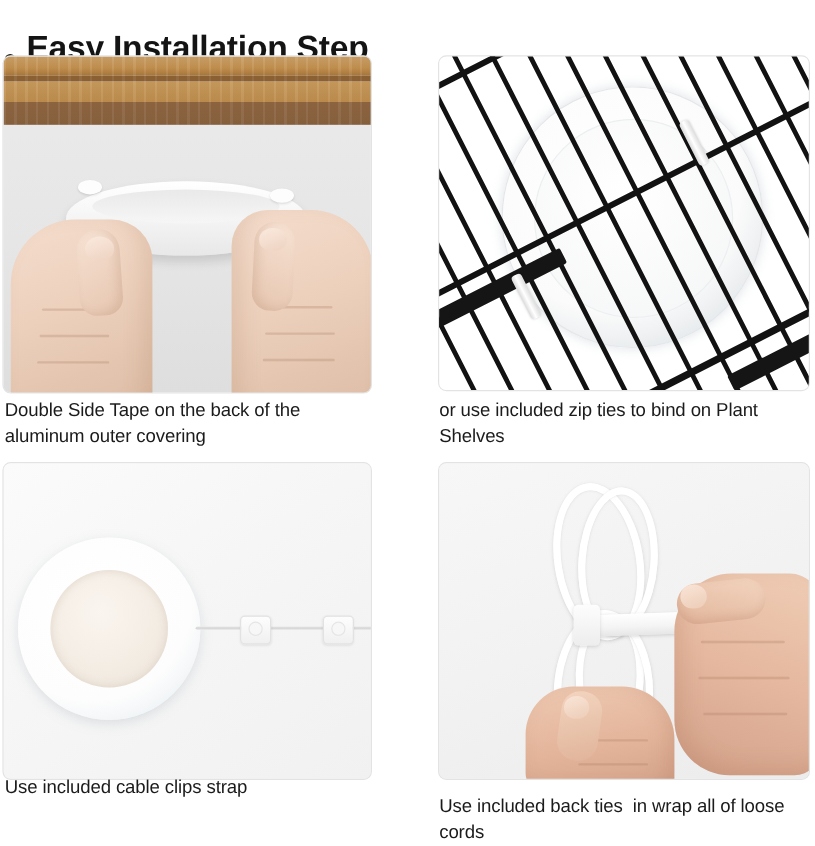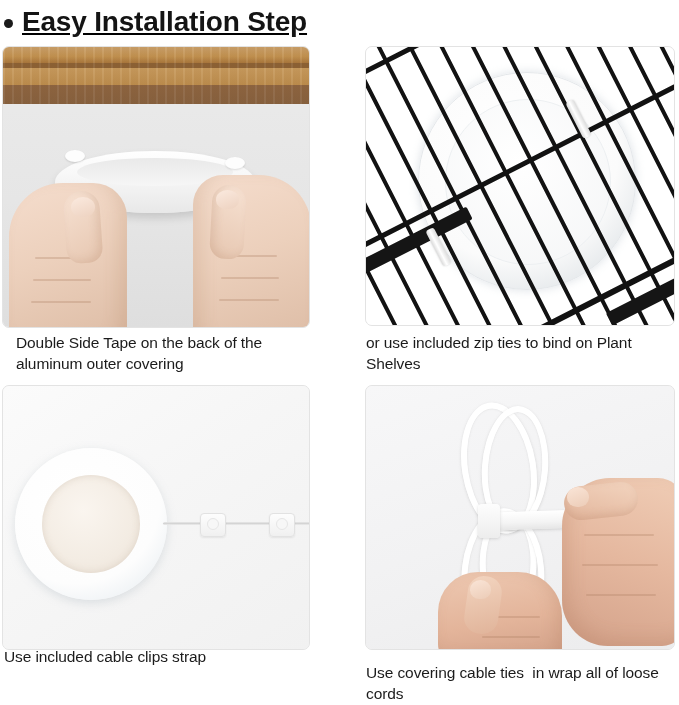--- a/index.html
+++ b/index.html
@@ -11,24 +11,24 @@
     width: 679px;
     height: 705px;
     font-family: "Liberation Sans", sans-serif;
     overflow: hidden;
     position: relative;
   }
 
   
   .title-row {
     position: absolute;
-    left: 0; top: 0;
+    left: 0; top: 10px;
     width: 679px; height: 44px;
     display: flex;
-    align-items: center;
+    align-items: flex-end;
     padding-left: 4px;
     box-sizing: border-box;
     text-decoration: underline;
   }
   .bullet-dot {
     width: 9px; height: 9px;
     border-radius: 50%;
     background: #1a1a1a;
     margin-right: 9px;
     flex: 0 0 auto;
@@ -59,21 +59,21 @@
     letter-spacing: -0.1px;
     white-space: pre-wrap;
   }
 
   
   #panel-1 { left: 2px;   top: 46px;  width: 308px; height: 282px; }
   #panel-2 { left: 365px; top: 46px;  width: 310px; height: 280px; }
   #panel-3 { left: 2px;   top: 385px; width: 308px; height: 265px; }
   #panel-4 { left: 365px; top: 385px; width: 310px; height: 265px; }
 
-  #caption-1 { left: 16px;   top: 333px; width: 300px; }
+  #caption-1 { left: 4px;   top: 333px; width: 300px; }
   #caption-2 { left: 366px; top: 333px; width: 308px; }
   #caption-3 { left: 4px;   top: 647px; width: 300px; }
   #caption-4 { left: 366px; top: 663px; width: 310px; }
 
   
   .p1-bg {
     position: absolute; inset: 0;
     background: linear-gradient(180deg,#ebebeb 0%, #e6e6e6 55%, #dedede 100%);
   }
   .wood-shelf {
@@ -465,13 +465,13 @@
   <div class="p4-nail-r"></div>
 
   <div class="p4-hand-b">
     <div class="knuckle" style="left:40px; top:44px; width:62px;"></div>
     <div class="knuckle" style="left:44px; top:64px; width:58px;"></div>
   </div>
   <div class="p4-thumb-b"></div>
   <div class="p4-nail-b"></div>
 </div>
 
-<div class="caption" id="caption-4">Use covering cable ties  in wrap all of loose cords</div>
+<div class="caption" id="caption-4">Use included back ties  in wrap all of loose cords</div>
 
 </body></html>

